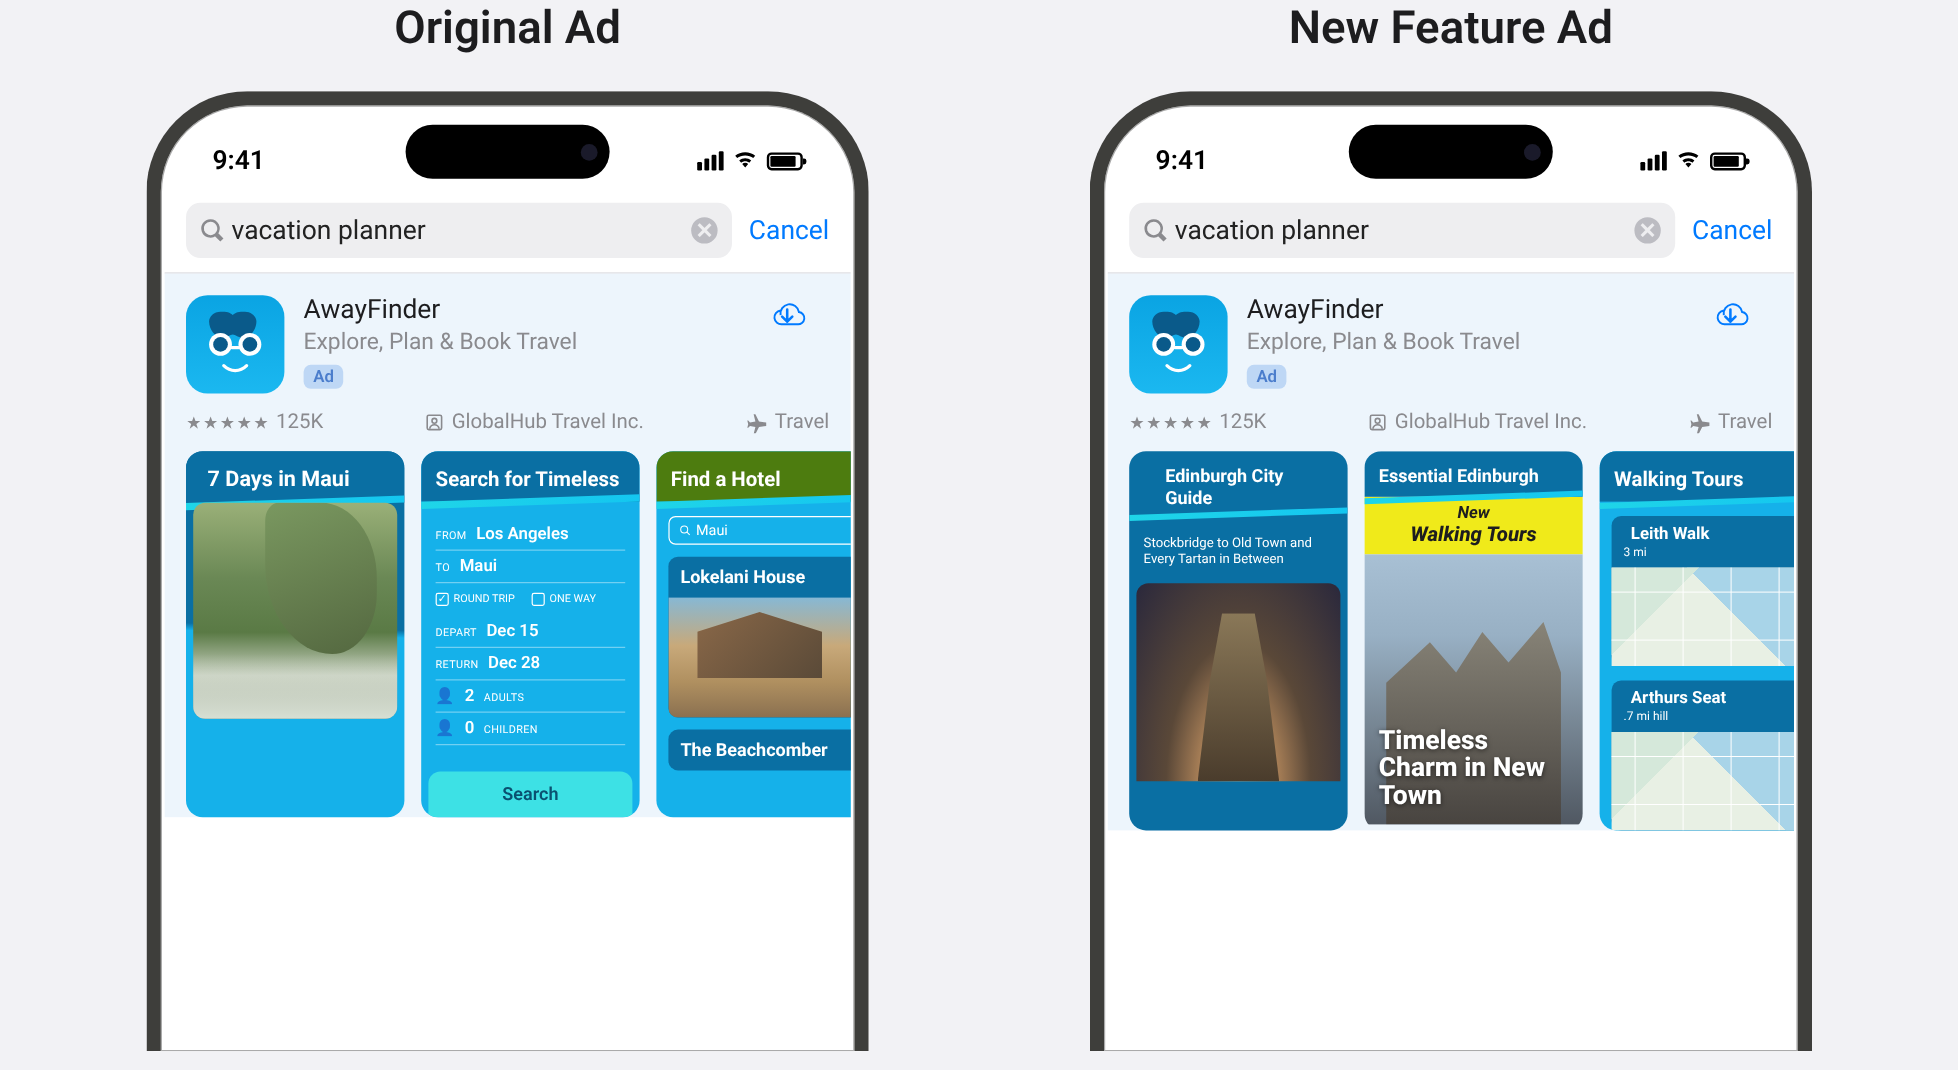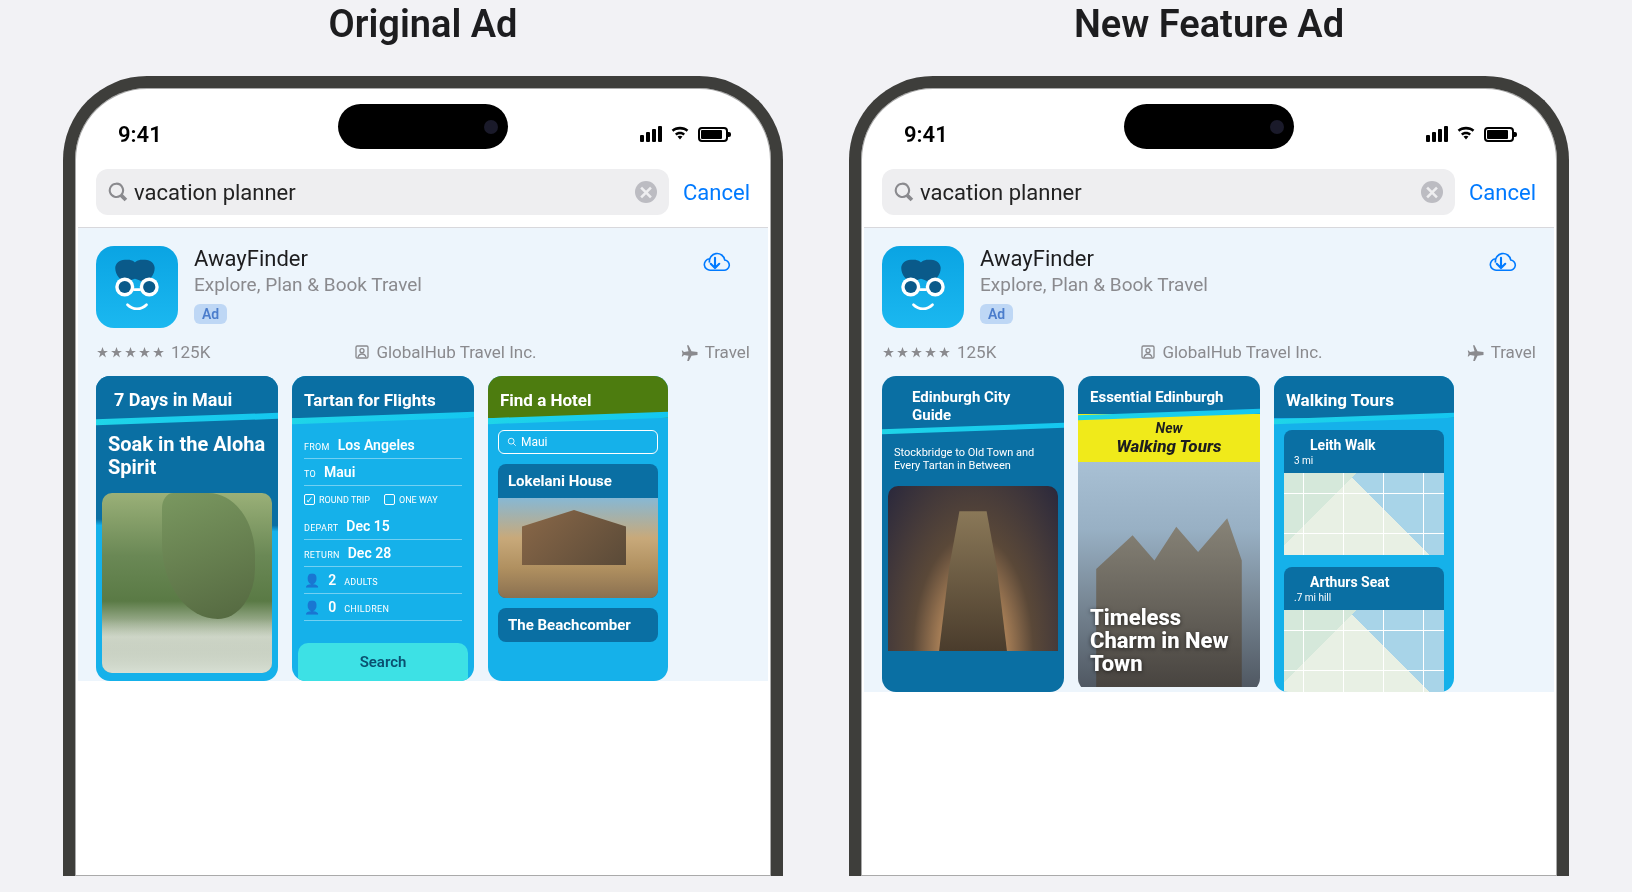--- a/index.html
+++ b/index.html
@@ -18,21 +18,21 @@
   align-items: center;
 }
 .title {
   font-size: 38px;
   font-weight: 600;
   color: #1d1d1f;
   margin-bottom: 30px;
   margin-top: 2px;
 }
 .phone {
-  width: 720px;
+  width: 602px;
   height: 800px;
   border: 12px solid #3e3e3b;
   border-bottom: none;
   border-radius: 84px 84px 0 0;
   background: #fff;
   position: relative;
   overflow: hidden;
   box-shadow: inset 0 0 0 1px #aaa;
 }
 .phone-inner {
@@ -422,21 +422,21 @@
 .ncard-c-head::after {
   content:'';position:absolute;bottom:-3px;left:0;right:0;height:5px;
   background:linear-gradient(90deg,#1fd5e8,#14c6f0);transform:skewY(-2deg);
 }
 .tour-card {
   background: #0a6fa3;
   color:#fff;
   border-radius: 8px;
   margin: 12px 10px 0;
 }
-.tour-name { padding: 7px 26px 2px; font-size: 14px; font-weight: 700; }
+.tour-name { padding: 7px 16px 2px; font-size: 14px; font-weight: 700; }
 .tour-dist { padding: 0 10px 7px; font-size: 10px; }
 .tour-map {
   height: 82px;
   background:
     linear-gradient(135deg,#d5e8da 0%,#d5e8da 30%,transparent 30%),
     linear-gradient(45deg,transparent 60%,#a8d4e8 60%),
     #e8f0e4;
   position:relative;
 }
 .tour-map::before{
@@ -543,26 +543,25 @@
               </svg>
             <span>Travel</span>
           </div>
         </div>
 
         <div class="cards-row">
           <div class="card card-a">
             <div class="card-a-header">
                 <div class="card-a-title">7 Days in Maui</div>
               </div>
-            <div class="card-a-sub">Soak in the Aloha Spirit</div>
             <div class="card-a-img"></div>
           </div>
 
           <div class="card card-b">
-            <div class="card-b-header">Tartan for Flights</div>
+            <div class="card-b-header">Search for Timeless</div>
             <div class="card-b-body">
               <div class="field-row">
                   <span class="field-label">FROM</span>
                   <span class="field-value">Los Angeles</span>
                 </div>
               <div class="field-row">
                   <span class="field-label">TO</span>
                   <span class="field-value">Maui</span>
                 </div>
               <div class="radio-row">

